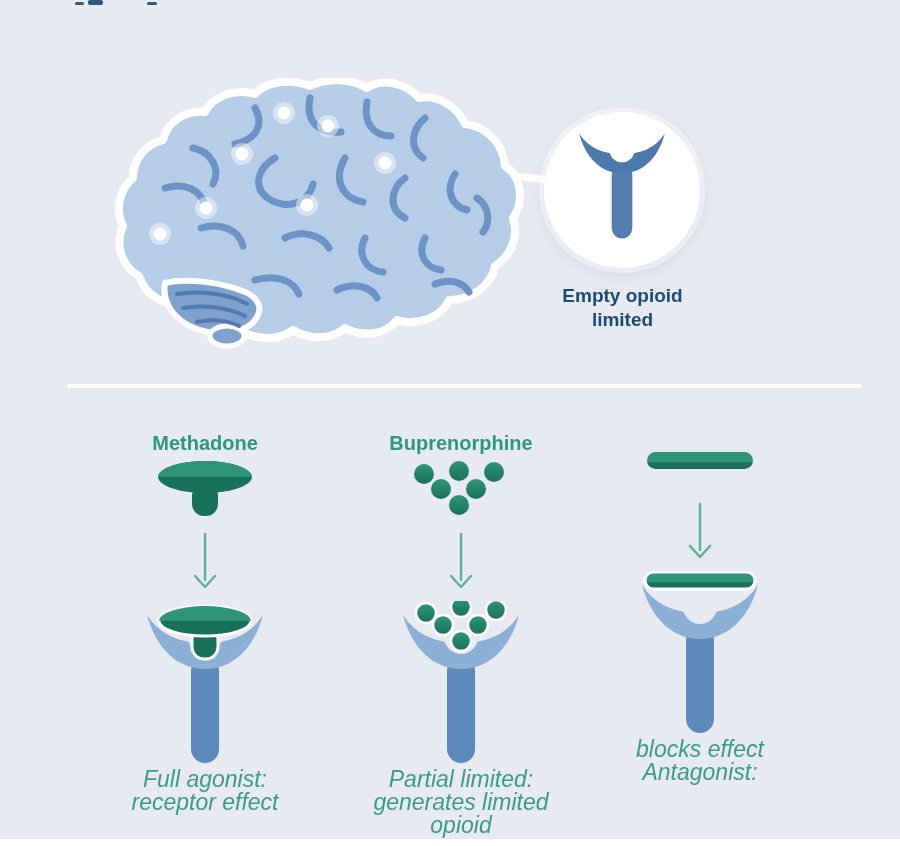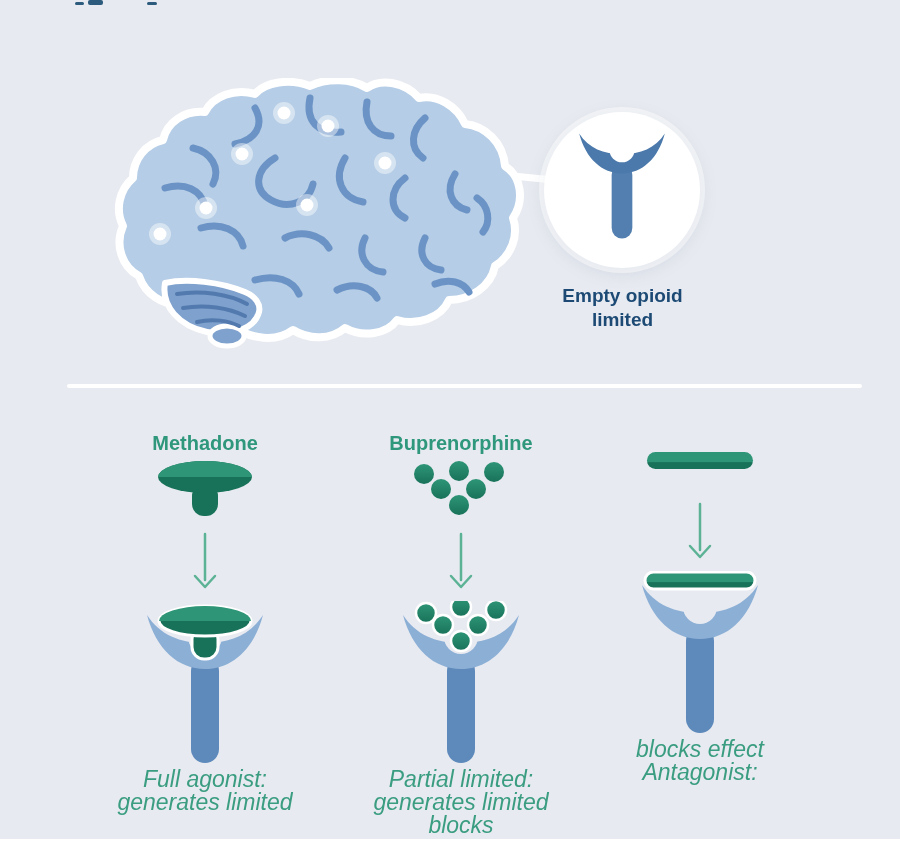--- a/index.html
+++ b/index.html
@@ -159,21 +159,21 @@
         <rect x="51" y="56" width="28" height="106" rx="14" fill="#5d89bb"></rect>
         <path d="M7,14 C16,48 38,68 65,68 C92,68 114,48 123,14 C110,34 90,42 65,42 C40,42 20,34 7,14 Z" fill="#8cafd6"></path>
         <circle cx="65" cy="36" r="17" fill="#e7eaf0"></circle>
         <rect x="52" y="26" width="26" height="32" rx="12" fill="#187259" stroke="#ffffff" stroke-width="3"></rect>
         <ellipse cx="65" cy="20" rx="46" ry="15" fill="#187259" stroke="#ffffff" stroke-width="3"></ellipse>
         <path d="M19,20 A46,15 0 0 1 111,20 Z" fill="#2e9577"></path>
       </svg>
     </div>
     <div class="med-caption">
       <div>Full agonist:</div>
-      <div>generates limited</div>
+      <div>receptor effect</div>
     </div>
   </div>
 
   <div class="med-col" id="col-buprenorphine">
     <div class="med-name">Buprenorphine</div>
     <div class="med-top">
       <svg width="130" height="70" viewBox="0 0 130 70">
         <defs>
           <linearGradient id="g1" x1="0" y1="0" x2="0" y2="1">
             <stop offset="0" stop-color="#2e9577"></stop>
@@ -212,21 +212,21 @@
             <circle cx="65" cy="6" r="10"></circle>
             <circle cx="100" cy="9" r="10"></circle>
           <circle cx="47" cy="24" r="10"></circle>
             <circle cx="82" cy="24" r="10"></circle>
           <circle cx="65" cy="40" r="10"></circle>
         </g>
       </svg>
     </div>
     <div class="med-caption">
       <div>Partial limited:</div>
-      <div>generates limited blocks</div>
+      <div>generates limited opioid</div>
     </div>
   </div>
 
   <div class="med-col" id="col-naltrexone">
     <div class="med-top">
       <svg width="130" height="64" viewBox="0 0 130 64">
         <defs>
           <linearGradient id="g3" x1="0" y1="0" x2="0" y2="1">
             <stop offset="0" stop-color="#2e9577"></stop>
               <stop offset="0.6" stop-color="#2e9577"></stop>

